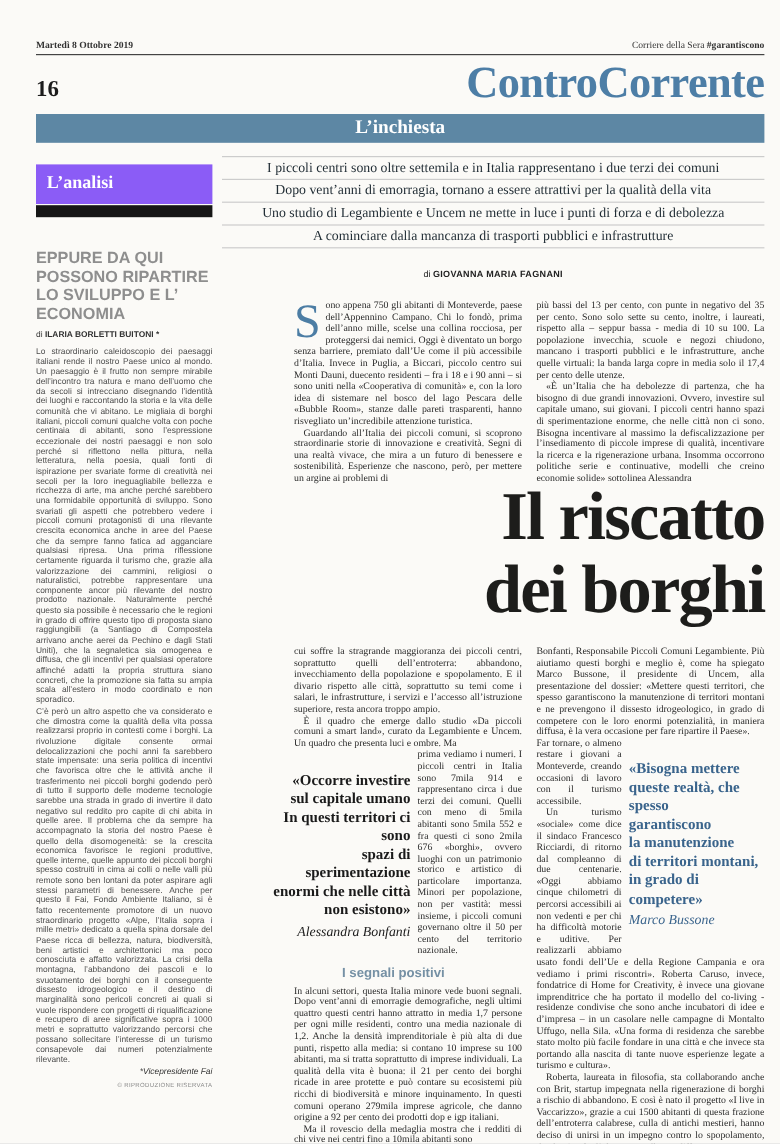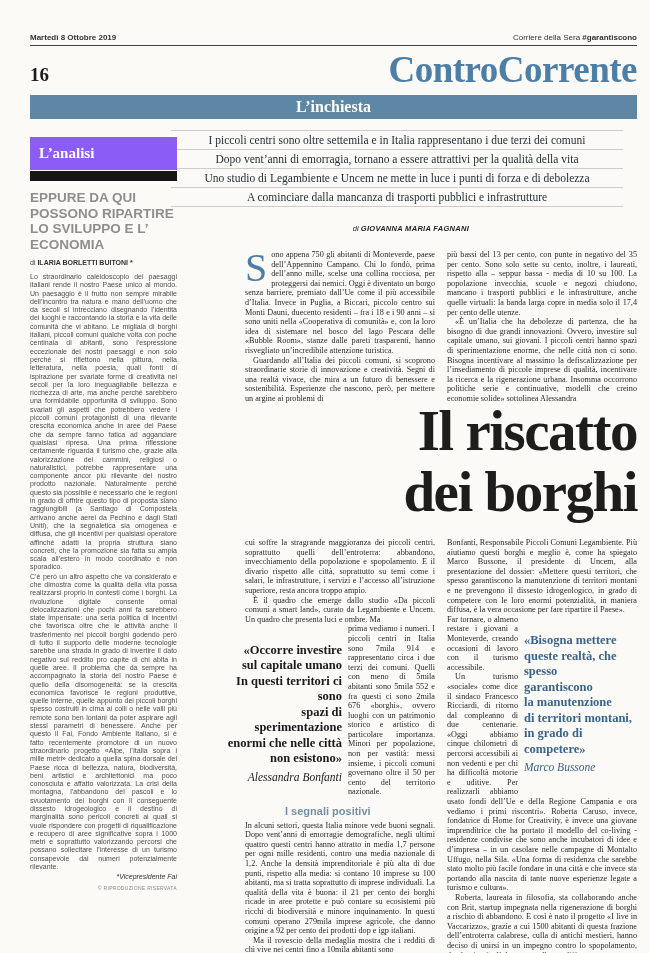--- a/index.html
+++ b/index.html
@@ -1,42 +1,42 @@
 <!DOCTYPE html>
 <html><head>
 <meta charset="utf-8">
 <style>
   html,body{margin:0;padding:0;background:#dcdcdc;}
   .page{position:relative;width:650px;height:953px;background:#fbfaf7;margin:0 auto;overflow:hidden;
         font-family:"Liberation Serif", serif;color:#2a2a2a;}
   
   .topbar{position:absolute;left:30px;top:33px;width:607px;display:flex;justify-content:space-between;
           align-items:flex-end;border-bottom:1px solid #444;padding-bottom:3px;
-          font-family:Liberation Sans, sans-serif;font-size:8px;color:#333;}
+          font-family:Liberation Serif, serif;font-size:8px;color:#333;}
   .topbar .date{font-weight:bold;}
   .topbar .hash{font-weight:bold;}
   .pageno{position:absolute;left:30px;top:64px;font-size:19px;font-weight:bold;color:#1c1c1c;}
   .sectitle{position:absolute;left:30px;top:48px;width:607px;text-align:right;
             font-size:37px;line-height:44px;font-weight:bold;color:#4d7ea6;letter-spacing:-0.5px;}
   .band{position:absolute;left:30px;top:95px;width:607px;height:24px;background:#5d87a4;
         color:#fff;text-align:center;font-size:16px;line-height:24px;font-weight:bold;}
   
-  .standfirst{position:absolute;left:171px;top:130px;width:452px;color:#1f2b33;}
+  .standfirst{position:absolute;left:185px;top:130px;width:452px;color:#1f2b33;}
   .standfirst .sfline{border-top:1px solid #ccc;text-align:center;font-size:11.5px;line-height:18px;
                       height:18px;overflow:hidden;}
   .standfirst .sfline:last-child{border-bottom:1px solid #ccc;}
   .byline{position:absolute;left:185px;top:224px;width:452px;text-align:center;
-          font-family:"Liberation Sans",sans-serif;font-size:7.5px;color:#222;font-style:italic;}
+          font-family:"Liberation Sans",sans-serif;font-size:7.5px;color:#222;}
   .byline b{letter-spacing:0.3px;}
   
   .sidebar{position:absolute;left:30px;top:137px;width:147px;}
   .sb-label{background:#8b5cf6;color:#fff;font-size:15px;font-weight:bold;height:33px;
             line-height:33px;padding-left:9px;box-sizing:border-box;}
   .sb-black{height:10px;background:#161616;margin-top:1px;}
-  .sb-head{margin-top:9px;font-family:"Liberation Sans",sans-serif;font-weight:bold;
+  .sb-head{margin-top:26px;font-family:"Liberation Sans",sans-serif;font-weight:bold;
            font-size:13.5px;line-height:15.5px;color:#8e8e8e;}
   .sb-byline{margin-top:7px;font-family:"Liberation Sans",sans-serif;font-size:7px;color:#333;}
   .sb-body{margin-top:7px;font-family:"Liberation Sans",sans-serif;font-size:7px;line-height:8.3px;
            color:#4d4d4d;text-align:justify;}
   .sb-body p{margin:0 0 1px 0;}
   .sb-foot{font-family:"Liberation Sans",sans-serif;font-size:7px;font-style:italic;
            text-align:right;color:#333;margin-top:2px;}
   .sb-copy{font-family:"Liberation Sans",sans-serif;font-size:5px;text-align:right;color:#888;
            letter-spacing:0.3px;margin-top:2px;}
   

